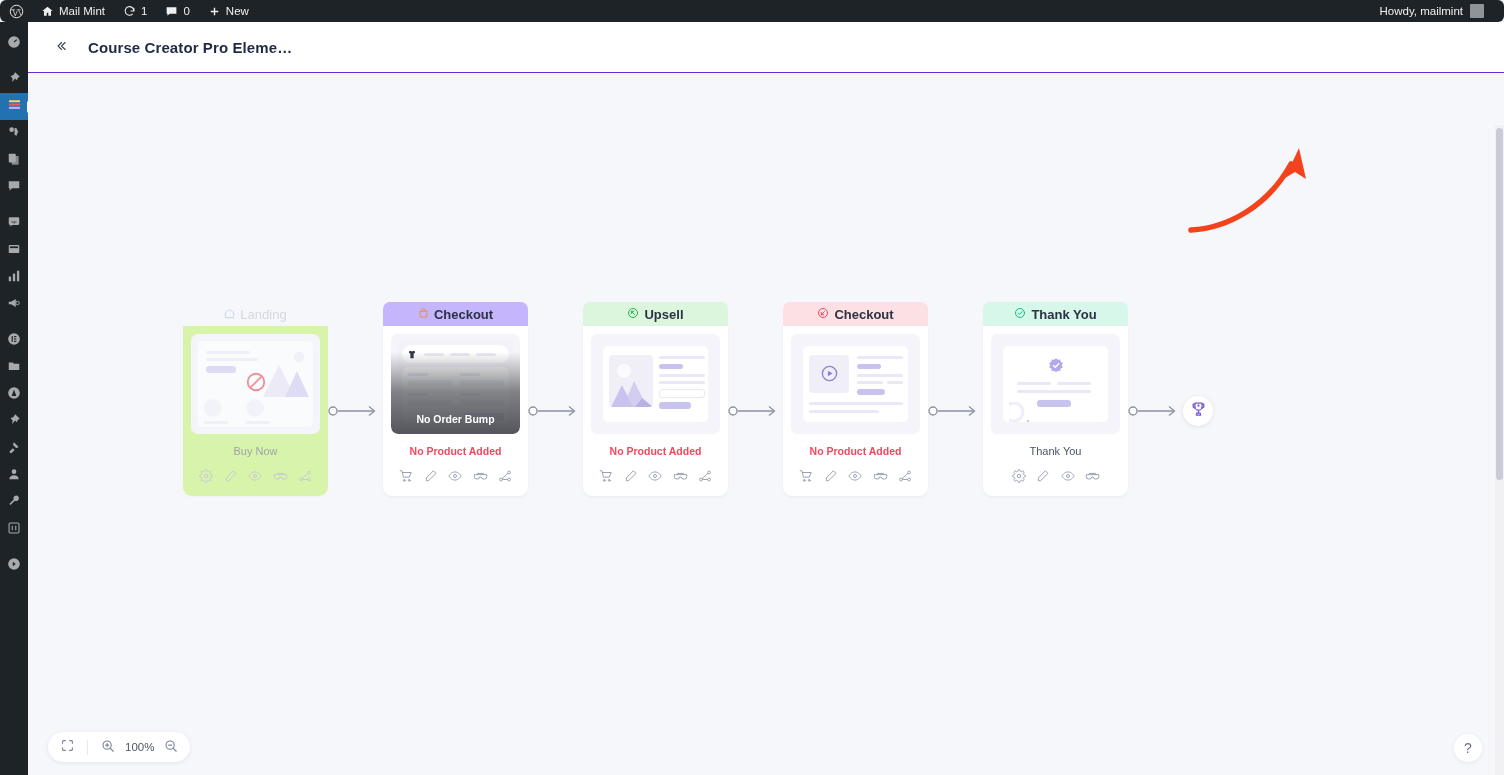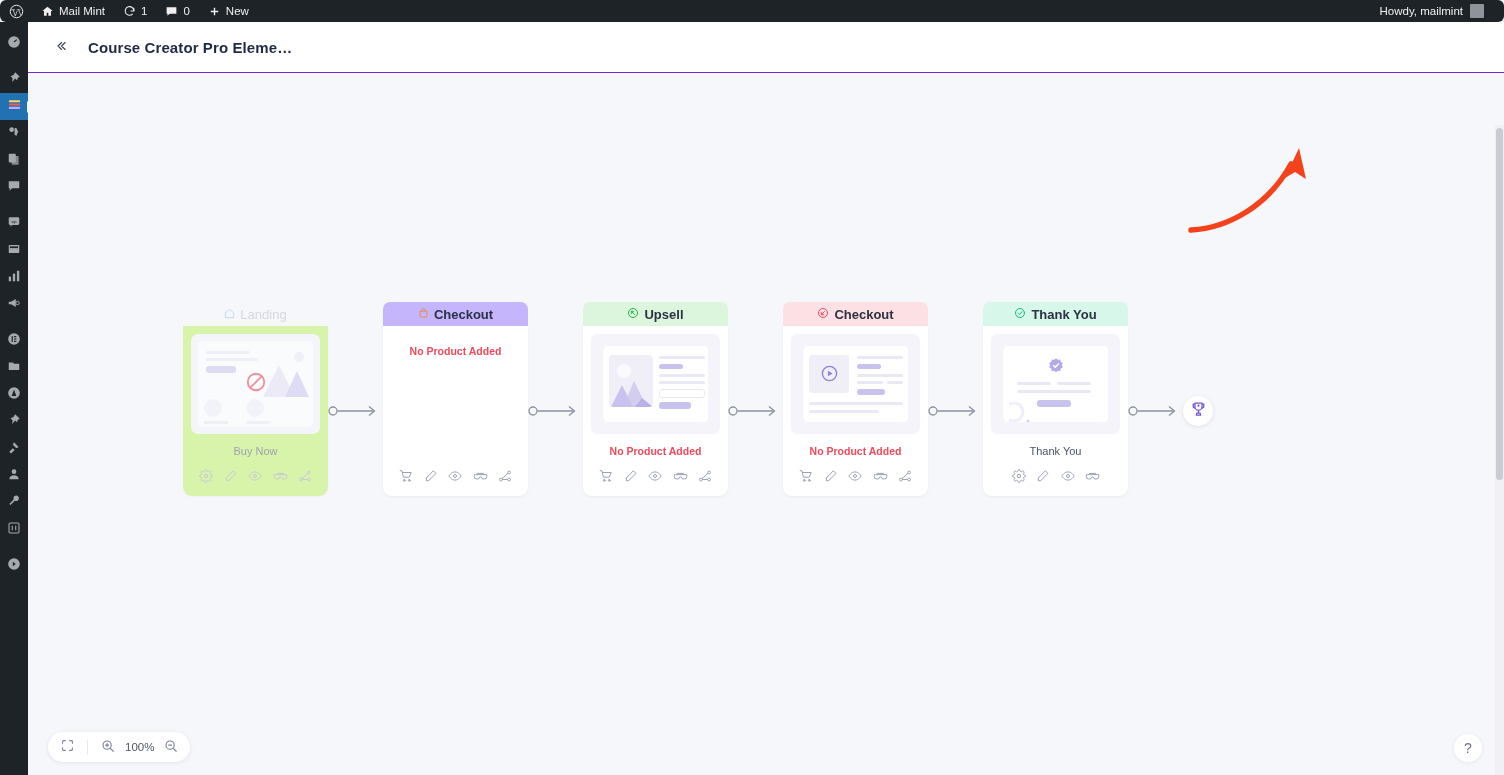--- a/index.html
+++ b/index.html
@@ -560,20 +560,42 @@
         <div class="step-header" style="background:#c4b5fd">
           <span>
             <svg width="11" height="11" viewBox="0 0 24 24" fill="none" stroke="#ef8b3f" stroke-width="2" stroke-linejoin="round">
               <path d="M4 7h16l-1.3 13H5.3z"></path>
                 <path d="M8.5 7V5a3.5 3.5 0 0 1 7 0v2"></path>
             </svg>
           </span>
           <span>Checkout</span>
         </div>
         <div class="step-card">
+          <div class="thumb">
+            <div class="thumb-inner" style="background:#f2f2f8;">
+              <div style="position:absolute;left:4px;top:4px;right:4px;height:18px;background:#fff;border-radius:9px;"></div>
+              <svg style="position:absolute;left:9px;top:8px;" width="10" height="11" viewBox="0 0 24 24" fill="#2f3440">
+                <path d="M8 3 5 5v4h3v12h8V9h3V5l-3-2-4 2z"></path>
+              </svg>
+              <div class="bar" style="left:26px;top:12px;width:20px;height:2.5px;"></div>
+              <div class="bar" style="left:52px;top:12px;width:20px;height:2.5px;"></div>
+              <div class="bar" style="left:78px;top:12px;width:20px;height:2.5px;"></div>
+              <div style="position:absolute;left:4px;top:26px;right:4px;bottom:4px;background:#fff;border-radius:6px;"></div>
+              <div class="bar" style="left:10px;top:32px;width:20px;height:3px;"></div>
+              <div class="bar" style="left:10px;top:39px;width:44px;height:6px;background:#eef0f5;"></div>
+              <div class="bar" style="left:62px;top:32px;width:20px;height:3px;"></div>
+              <div class="bar" style="left:62px;top:39px;width:44px;height:6px;background:#eef0f5;"></div>
+              <div class="bar" style="left:10px;top:52px;width:20px;height:3px;"></div>
+              <div class="bar" style="left:10px;top:59px;width:44px;height:6px;background:#eef0f5;"></div>
+              <div class="bar" style="left:62px;top:52px;width:20px;height:3px;"></div>
+              <div class="bar" style="left:62px;top:59px;width:44px;height:6px;background:#eef0f5;"></div>
+              <div class="bar strong" style="left:66px;top:72px;width:40px;height:8px;"></div>
+            </div>
+            <div class="bump-overlay">No Order Bump</div>
+          </div>
           <div class="step-status">No Product Added</div>
           <div class="icon-row">
             <span class="icon-btn">
               <svg width="14" height="14" viewBox="0 0 24 24" fill="none" stroke="currentColor" stroke-width="1.7" stroke-linecap="round">
                   <path d="M2 3h3l2.5 11h10L21 6H6.2"></path>
                   <circle cx="9" cy="19.5" r="1.6"></circle>
                   <circle cx="17.5" cy="19.5" r="1.6"></circle>
                 </svg>
             </span>
             <span class="icon-btn">

